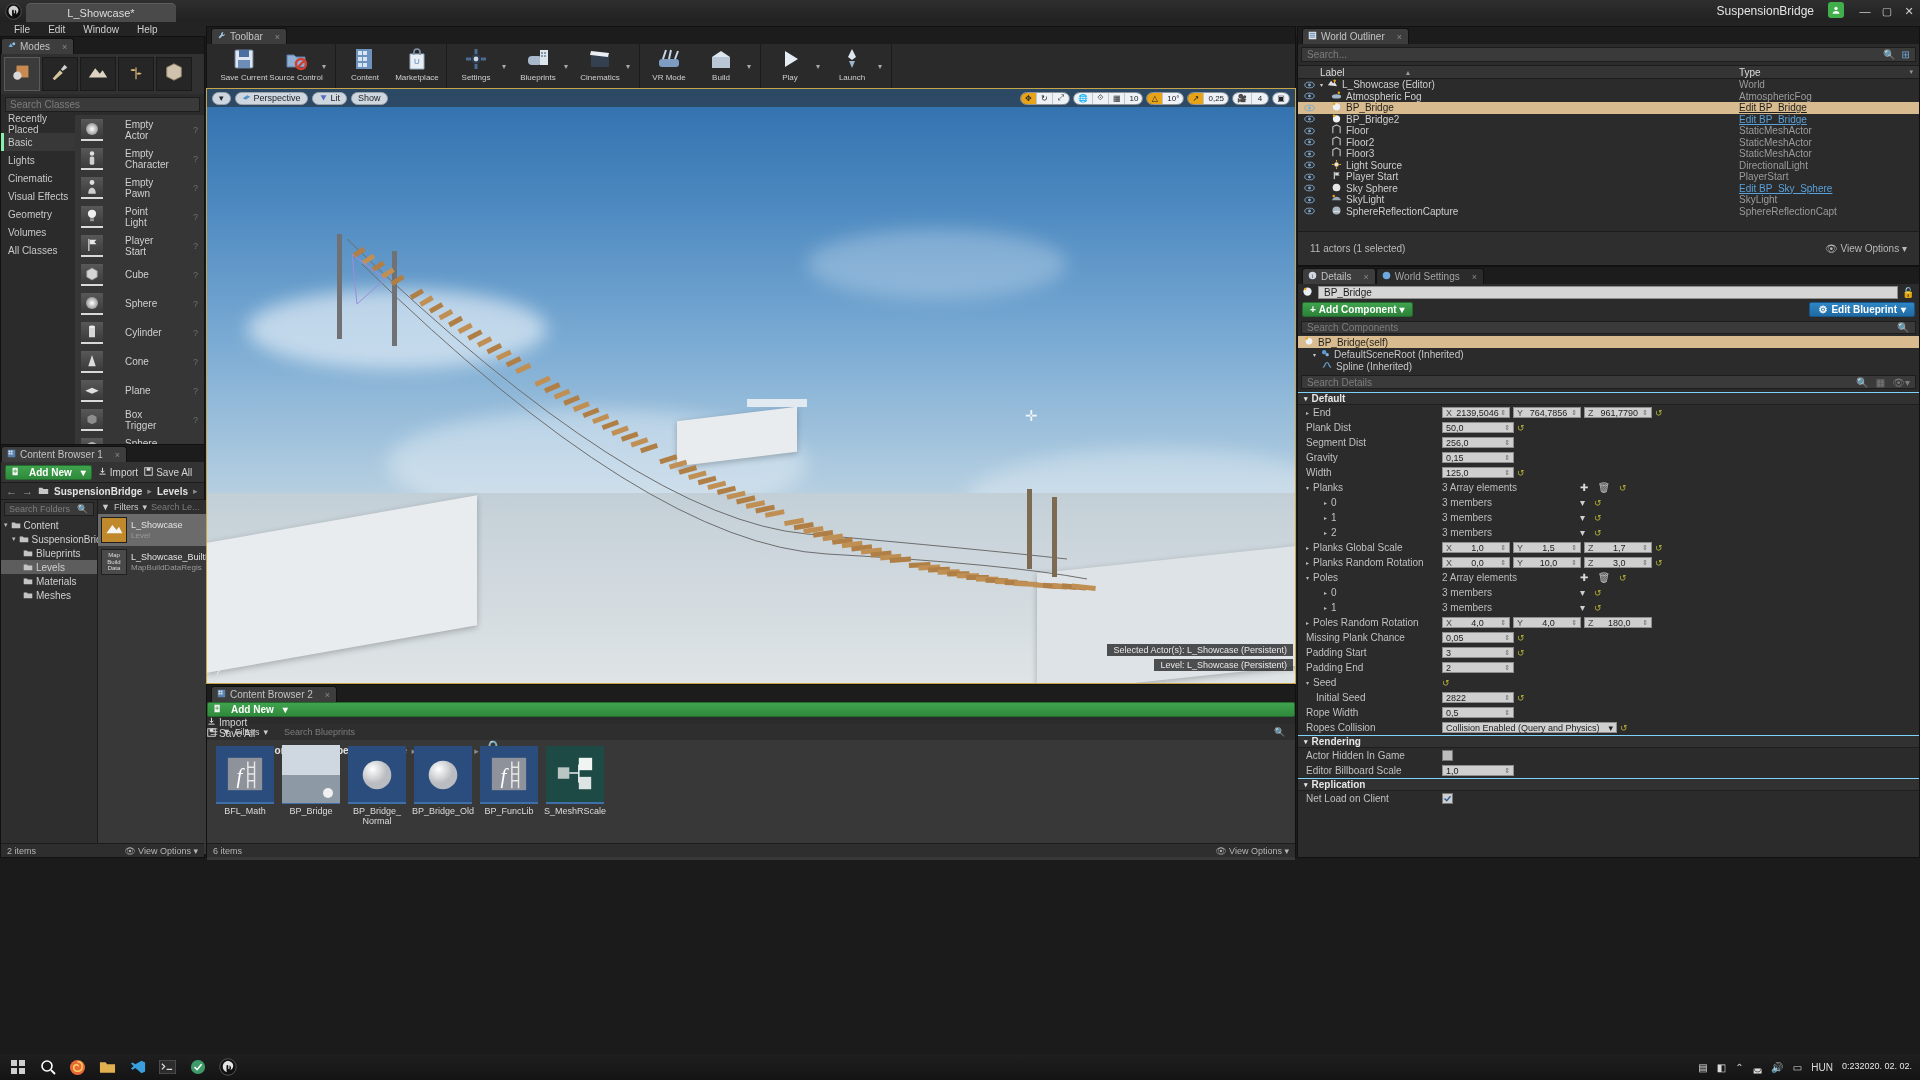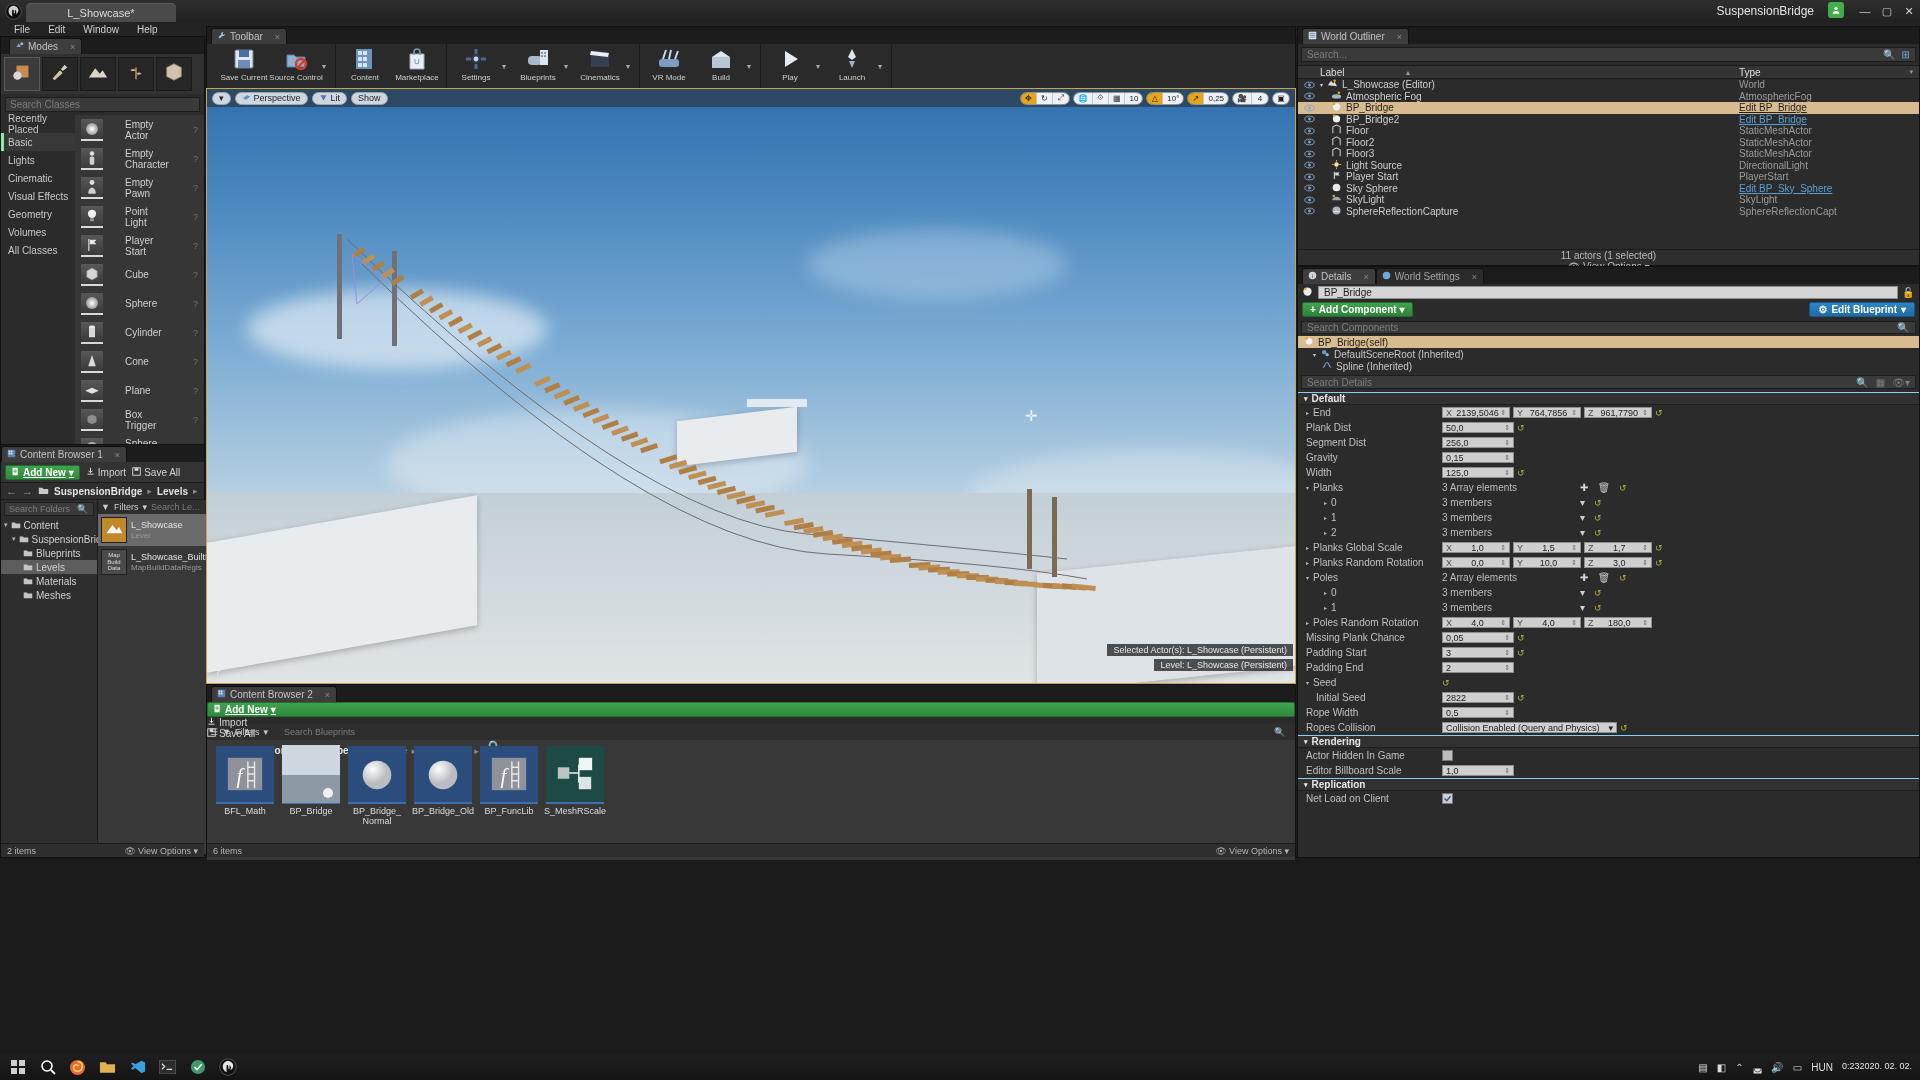--- a/index.html
+++ b/index.html
@@ -30,21 +30,21 @@
   #greenbtn { width:16px; height:16px; border-radius:3px; background:#3fae4b; margin-right:10px;
     margin-bottom:2px; display:flex; align-items:center; justify-content:center; }
 
   
   #menubar { position:absolute; left:0; top:22px; width:1920px; height:14px;
     background:#232323; display:flex; align-items:center; padding-left:6px; gap:2px; }
   .menuitem { font-size:10px; color:#cfcfcf; padding:1px 8px; }
 
   
   #modes { position:absolute; left:0; top:36px; width:205px; height:412px; background:#2b2b2b; }
-  #modes .tabbar { padding-left:8px;text-align:right; }
+  #modes .tabbar { padding-left:0;text-align:right; }
   #modetools { height:40px; background:#313131; display:flex; align-items:center; gap:2px; padding:2px 3px; }
   .modebtn { width:36px; height:34px; background:#262626; border:1px solid #1a1a1a;
     display:flex; align-items:center; justify-content:center; }
   .modebtn.sel { background:#3b3b3b; border-color:#5b5b5b; }
   #searchclasses { height:15px; margin:3px 4px; background:#3a3a3a; border:1px solid #1d1d1d;
     display:flex; align-items:center; padding:0 4px; font-size:10px; color:#7d7d7d; }
   #modesbody { display:flex; height:calc(100% - 78px); }
   #catlist { width:74px; background:#2b2b2b; }
   .cat { height:18px; display:flex; align-items:center; padding-left:7px; font-size:10px; color:#c9c9c9; }
   .cat.sel { background:#383838; border-left:3px solid #86efac; padding-left:4px; }
@@ -52,22 +52,22 @@
   .classrow { height:29px; display:flex; align-items:center; gap:22px; padding-left:6px; }
   .classthumb { width:22px; height:22px; background:linear-gradient(#585858,#3a3a3a);
     border-bottom:2px solid #d9d9d9; display:flex; align-items:center; justify-content:center; }
   .classname { font-size:10px; color:#d0d0d0; flex:1; }
   .qmark { font-size:9px; color:#6e6e6e; padding-right:6px; }
 
   
   #cb1 { position:absolute; left:0; top:444px; width:205px; height:414px; background:#2b2b2b; }
   #cb1 .cbtoolbar { height:20px; background:#333; display:flex; align-items:center; gap:6px; padding:0 4px; }
   .addnew { background:linear-gradient(#3fa34d,#2f8a3c); border:1px solid #246b2e; border-radius:2px;
-    height:15px; display:flex; align-items:center; gap:3px; padding:0 5px; font-size:10px;
-    color:#fff; font-weight:bold;text-decoration:underline; }
+    height:15px; display:flex; align-items:center; gap:9px; padding:0 5px; font-size:10px;
+    color:#fff; font-weight:bold; }
   .tbtn { display:flex; align-items:center; gap:3px; font-size:10px; color:#d3d3d3; }
   .crumbbar { height:18px; background:#2e2e2e; display:flex; align-items:center; gap:5px; padding:0 5px;
     font-size:10px; color:#ddd; border-top:1px solid #1c1c1c; border-bottom:1px solid #1c1c1c; }
   .arrowbtn { color:#9a9a9a; font-size:11px; }
   .crumb { font-size:10px; color:#e2e2e2; font-weight:bold; }
   .sep { color:#8a8a8a; font-size:9px; }
   #cb1cols { display:flex; height:calc(100% - 58px); }
   #cb1tree { width:97px; background:#2e2e2e; border-right:1px solid #1c1c1c; }
   .searchrow { height:14px; background:#3a3a3a; border:1px solid #1d1d1d; margin:2px 3px;
     display:flex; align-items:center; padding:0 4px; font-size:9px; color:#7d7d7d; }
@@ -136,23 +136,23 @@
     display:flex; align-items:center; padding:0 5px; font-size:10px; color:#7d7d7d; }
   #olhdr { height:14px; background:#343434; display:flex; align-items:center;
     border-top:1px solid #1c1c1c; border-bottom:1px solid #1c1c1c; font-size:10px; color:#ddd; }
   .olrow { height:11.5px; display:flex; align-items:center; font-size:10px; }
   .olrow.sel { background:#d8bb8e; }
   .olrow.sel .ollabel, .olrow.sel .oltype { color:#1f1f1f; }
   .oleye { width:22px; display:flex; align-items:center; justify-content:center; }
   .ollabel { flex:1; color:#cfcfcf; display:flex; align-items:center; gap:4px; }
   .oltype { width:180px; color:#9b9b9b; }
   .oltype.link { color:#5aa0d8; text-decoration:underline; }
-  #olfooter { position:absolute; bottom:0; left:0; right:0; height:16px; background:#2e2e2e;
+  #olfooter { position:absolute; bottom:0; left:0; right:0; height:34px; background:#2e2e2e;
     display:flex; align-items:center; justify-content:space-between; padding:0 12px;
-    font-size:10px; color:#b9b9b9; border-top:1px solid #1c1c1c;flex-direction:column; }
+    font-size:10px; color:#b9b9b9; border-top:1px solid #1c1c1c; }
 
   
   #details { position:absolute; left:1297px; top:266px; width:623px; height:592px; background:#2b2b2b; }
   #details .tabbar { padding-left:4px; }
   #namerow { height:16px; display:flex; align-items:center; gap:5px; padding:1px 4px; }
   #nameinput { flex:1; height:13px; background:#d5d5d5; border:1px solid #8e8e8e;
     display:flex; align-items:center; padding:0 5px; font-size:10px; color:#1c1c1c; }
   #actionrow { height:19px; display:flex; align-items:center; gap:6px; padding:1px 4px; }
   #addcomp { background:linear-gradient(#3fa34d,#2d8239); border:1px solid #246b2e; border-radius:2px;
     height:15px; display:flex; align-items:center; gap:3px; padding:0 7px; font-size:10px;

